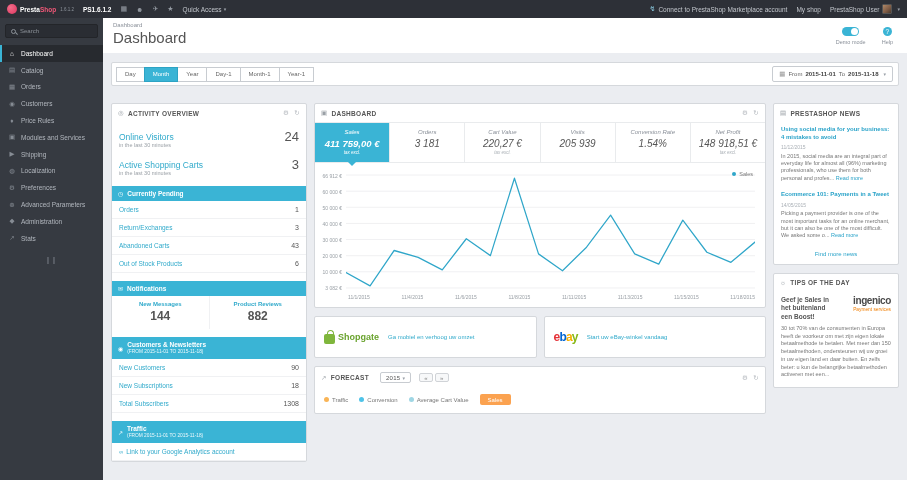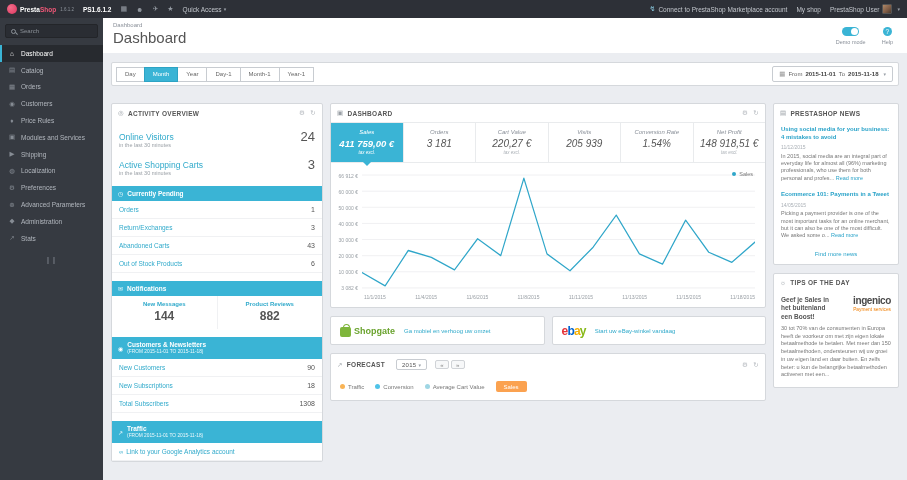--- a/index.html
+++ b/index.html
@@ -81,21 +81,21 @@
   .filter-bar { display: flex; justify-content: space-between; align-items: center; padding: 3px 5px; margin-bottom: 17px; }
   .btn-group { display: flex; }
   .fbtn { border: 1px solid #c8ccd1; background: #fff; color: #666; font-size: 6px; padding: 3.5px 8px; margin-left: -1px; cursor: pointer; font-family: "Liberation Sans", sans-serif; }
   .fbtn.active { background: #3ab4d5; border-color: #2da3c4; color: #fff; position: relative; z-index: 1; }
   .date-box { border: 1px solid #c8ccd1; border-radius: 2px; padding: 3px 6px; font-size: 6px; color: #666; display: flex; gap: 3px; align-items: center; cursor: pointer; background: #fff; }
   .date-box b { color: #444; }
   .ic-cal::before { content: "▦"; color: #999; font-size: 6.5px; }
 
   
   .columns { display: flex; gap: 7px; align-items: flex-start; }
-  .col-left { width: 212px; flex: none; }
+  .col-left { width: 196px; flex: none; }
   .col-mid { flex: 1; min-width: 0; }
   .col-right { width: 126px; flex: none; }
 
   .panel-head { display: flex; align-items: center; gap: 4px; padding: 5px 6px; font-size: 6.5px; font-weight: bold; color: #555; letter-spacing: 0.3px; }
   .ph-ic { color: #9aa0a6; font-weight: normal; font-size: 6.5px; }
   .ic-activity::before { content: "◎"; }
   .ic-monitor::before { content: "▣"; }
   .ic-forecast::before { content: "↗"; }
   .ic-news::before { content: "▤"; }
   .ic-bulb::before { content: "☼"; }
@@ -143,21 +143,21 @@
   .chart-area { display: flex; padding: 10px 10px 0 4px; }
   .y-axis { display: flex; flex-direction: column; justify-content: space-between; align-items: flex-end; width: 27px; font-size: 5px; color: #9aa0a6; padding-right: 4px; height: 118px; flex: none; }
   .plot { flex: 1; position: relative; height: 118px; }
   .plot svg { position: absolute; left: 0; top: 0; width: 100%; height: 100%; }
   .chart-legend { position: absolute; top: -2px; right: 2px; font-size: 5.5px; color: #777; display: flex; align-items: center; gap: 3px; cursor: pointer; }
   .legend-dot { width: 4px; height: 4px; border-radius: 50%; background: #2fa6c9; display: inline-block; }
   .x-axis { display: flex; justify-content: space-between; font-size: 5px; color: #9aa0a6; padding: 3px 10px 7px 33px; }
 
   
   .promo-row { display: flex; gap: 7px; margin-top: 8px; }
-  .promo { flex: 1; display: flex; align-items: center; gap: 9px; padding: 6px 9px; height: 29px; }
+  .promo { flex: 1; display: flex; align-items: center; gap: 9px; padding: 6px 9px; height: 42px; }
   .shopgate-logo { display: flex; align-items: center; gap: 3px; }
   .bag { width: 11px; height: 10px; background: #7fb63c; border-radius: 2px; position: relative; display: inline-block; margin-top: 3px; }
   .bag::before { content: ""; position: absolute; top: -3.5px; left: 2.5px; width: 5px; height: 5px; border: 1.2px solid #7fb63c; border-bottom: none; border-radius: 4px 4px 0 0; }
   .sg-text { color: #6aa32e; font-size: 9px; font-weight: bold; }
   .promo-link { color: #31aacb; font-size: 6px; }
   .ebay-logo { font-size: 12px; font-weight: bold; letter-spacing: -0.8px; line-height: 1; }
   .eb0 { color: #e53238; } .eb1 { color: #0064d2; } .eb2 { color: #f5af02; } .eb3 { color: #86b817; }
 
   
   .forecast { margin-top: 8px; }

